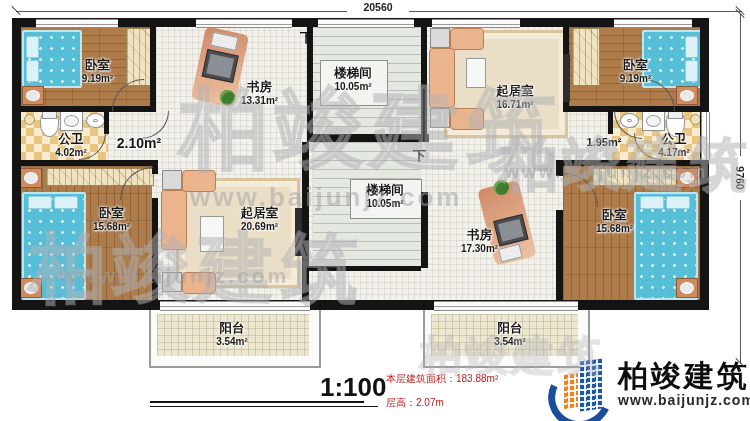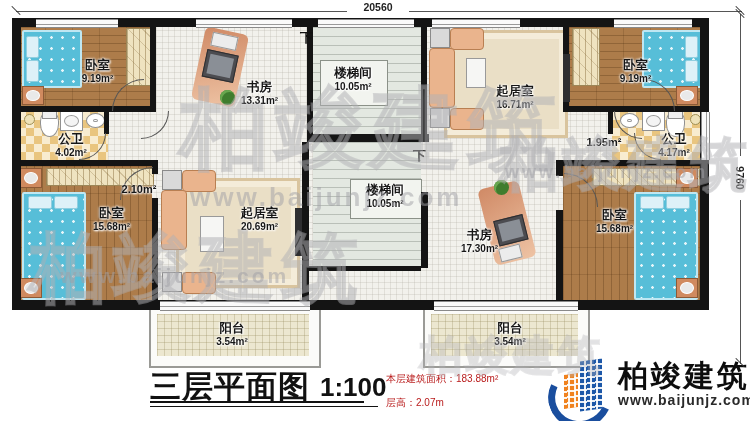--- a/index.html
+++ b/index.html
@@ -242,21 +242,21 @@
   </div>
   <div class="rlabel" style="left:598px;top:58px;width:75px;">
     <span class="rname">卧室</span>
     <span class="rarea">9.19m²</span>
   </div>
   <div class="rlabel" style="left:35px;top:132px;width:72px;">
     <span class="rname">公卫</span>
     <span class="rarea">4.02m²</span>
   </div>
   <div class="rlabel" style="left:105px;top:135px;width:68px;">
-    <span class="rarea" style="font-size:11px;margin-top:48px;">2.10m²</span>
+    <span class="rarea" style="font-size:14px;">2.10m²</span>
   </div>
   <div class="rlabel" style="left:570px;top:136px;width:68px;">
     <span class="rarea" style="font-size:11px;">1.95m²</span>
   </div>
   <div class="rlabel" style="left:638px;top:132px;width:72px;">
     <span class="rname">公卫</span>
     <span class="rarea">4.17m²</span>
   </div>
   <div class="rlabel" style="left:74px;top:206px;width:75px;">
     <span class="rname">卧室</span>
@@ -292,21 +292,20 @@
 
   <div class="dimline" style="left:16px;top:11px;width:726px;height:1px;"></div>
   <div class="dimlabel" style="left:347px;top:1px;width:62px;">20560</div>
   <div class="tick" style="left:10px;top:10px;"></div>
   <div class="tick" style="left:734px;top:10px;"></div>
   <div class="dimline" style="left:740px;top:14px;width:1px;height:350px;"></div>
   <div class="dimlabel" style="left:718px;top:172px;width:44px;transform:rotate(90deg);">9760</div>
   <div class="tick" style="left:734px;top:13px;"></div>
   <div class="tick" style="left:734px;top:362px;"></div>
 
-  <div class="ftitle" style="left:150px;top:366px;">三层平面图</div>
   <div class="fscale" style="left:320px;top:372px;">1:100</div>
   <div class="uline" style="left:150px;top:401px;width:214px;height:2px;"></div>
   <div class="uline" style="left:150px;top:406px;width:228px;height:1px;"></div>
   <div class="finfo" style="left:386px;top:372px;">本层建筑面积：183.88m²</div>
   <div class="finfo" style="left:386px;top:396px;">层高：2.07m</div>
 
   <div class="lg-icon" style="left:550px;top:354px;">
     <div class="lg-swoosh"></div>
     <div class="lg-tower orange" style="left:14px;top:20px;width:14px;height:34px;"></div>
     <div class="lg-tower" style="left:30px;top:6px;width:22px;height:50px;"></div>

